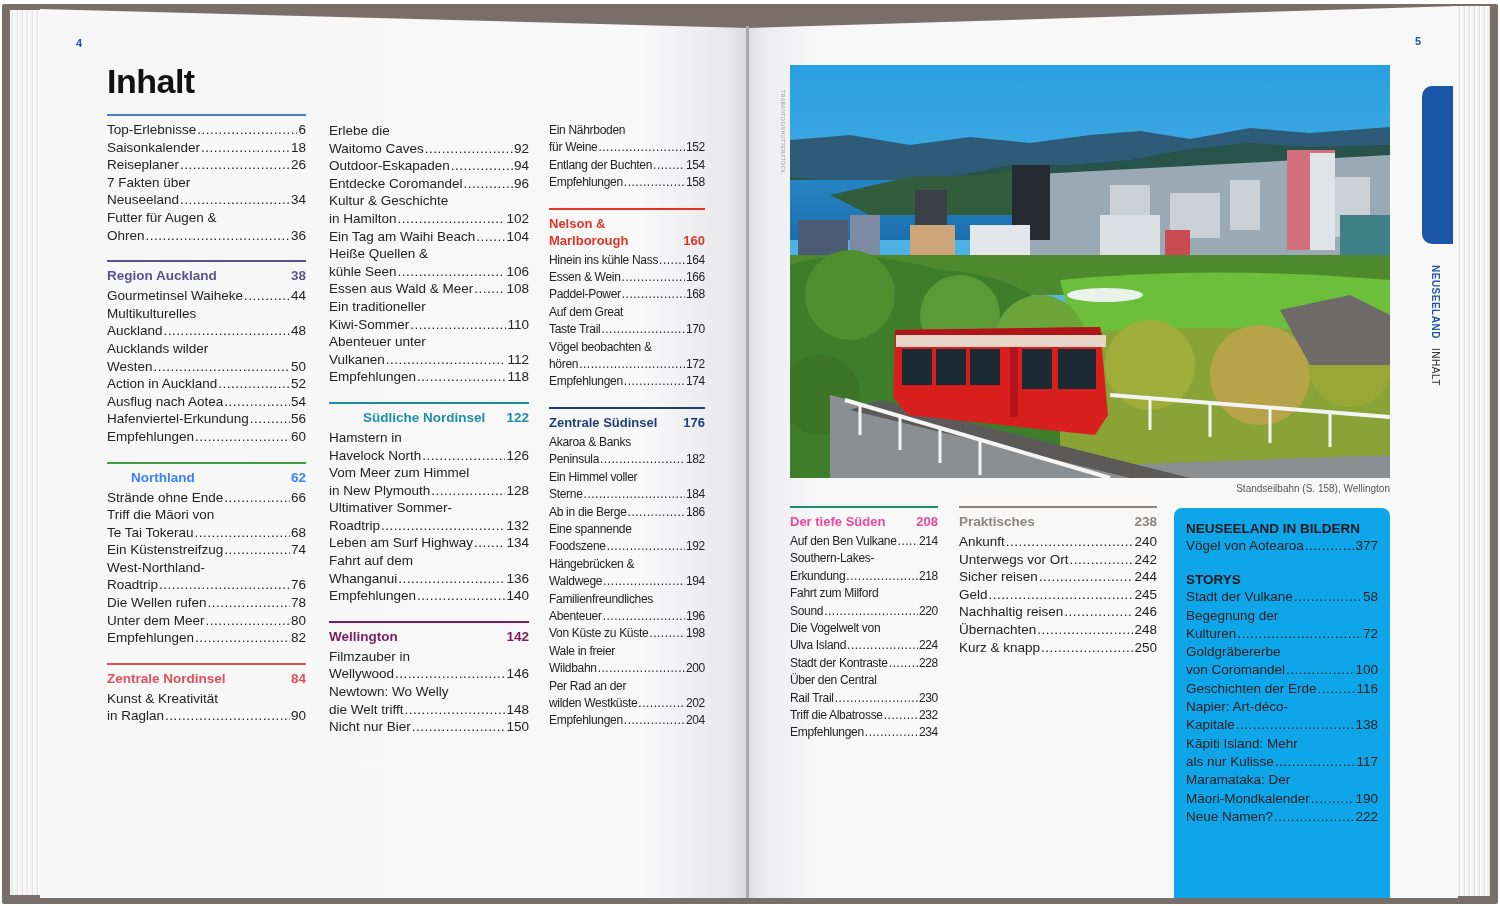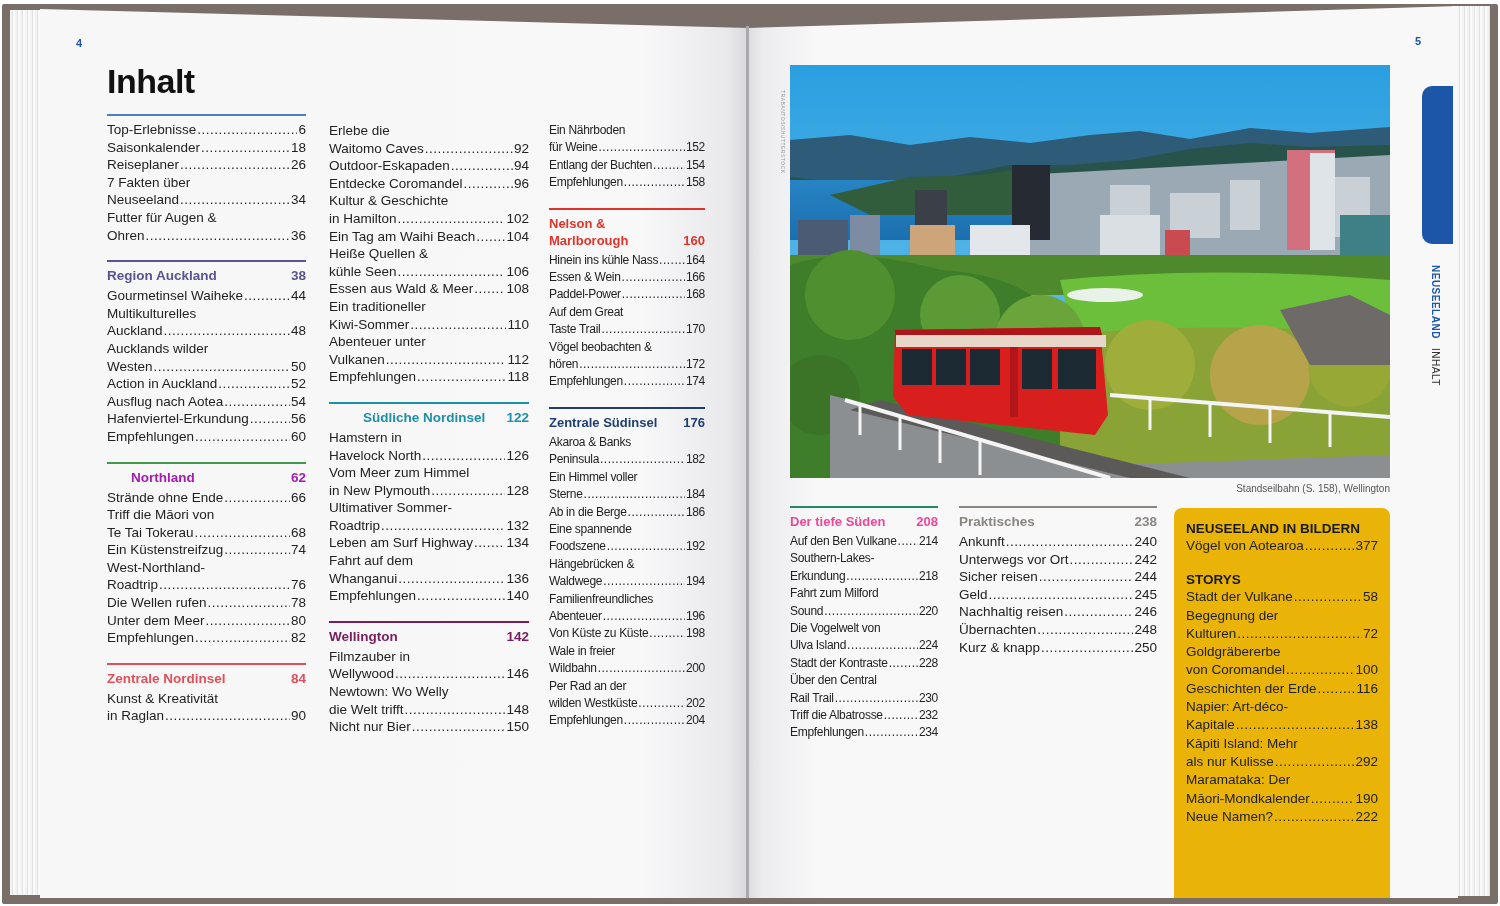--- a/index.html
+++ b/index.html
@@ -39,21 +39,21 @@
   
   .photo { position:absolute; left:790px; top:65px; width:600px; height:413px; overflow:hidden; background:#3ba3dc; }
   .caption { position:absolute; left:1180px; top:483px; width:210px; text-align:right; font-size:10px; color:#555; }
   .credit { position:absolute; left:772px; top:90px; font-size:5px; color:#9a9a9a; transform:rotate(90deg); transform-origin:left top; white-space:nowrap; letter-spacing:0.5px; left:786px; }
 
   .tab { position:absolute; left:1422px; top:86px; width:31px; height:158px; background:#1b56a8; border-radius:10px 0 0 10px; }
   .vert { position:absolute; left:1430px; top:265px; writing-mode:vertical-rl; font-size:10px; font-weight:bold; letter-spacing:0.5px; }
   .vert .a { color:#1b56a8; }
   .vert .b { color:#333; font-weight:normal; margin-top:6px; }
 
-  .box { position:absolute; left:1174px; top:508px; width:216px; height:390px; background:#eab308; border-radius:8px 8px 0 0; padding:12px 12px 0 12px; box-sizing:border-box; }
+  .box { position:absolute; left:1174px; top:508px; width:216px; height:390px; background:#0ea5e9; border-radius:8px 8px 0 0; padding:12px 12px 0 12px; box-sizing:border-box; }
   .box h4 { margin:0; font-size:13.5px; font-weight:bold; color:#1a1a1a; line-height:17px; }
   .box .entry { line-height:18.3px; font-size:13.5px; }
 </style>
 </head>
 <body>
 
 <div class="book">
   <div class="cover-back"></div>
   <div class="edges-left"></div>
   <div class="edges-right"></div>
@@ -159,21 +159,21 @@
         <div class="entry">
           <div class="entry-line">
             <span class="t">Empfehlungen</span>
             <span class="dots"></span>
             <span class="p">60</span>
           </div>
         </div>
       </div>
       <div class="sec">
         <div class="rule" style="background: rgb(63, 155, 74);"></div>
-        <div class="sec-head" style="color: #a21caf; padding-left: 24px;">
+        <div class="sec-head" style="color: #3b82f6; padding-left: 24px;">
           <span>Northland</span>
           <span>62</span>
         </div>
         <div class="entry">
           <div class="entry-line">
             <span class="t">Strände ohne Ende</span>
             <span class="dots"></span>
             <span class="p">66</span>
           </div>
         </div>
@@ -827,21 +827,21 @@
           <span class="t">Kapitale</span>
           <span class="dots"></span>
           <span class="p">138</span>
         </div>
       </div>
       <div class="entry">
         <div>Kāpiti Island: Mehr</div>
         <div class="entry-line">
           <span class="t">als nur Kulisse</span>
           <span class="dots"></span>
-          <span class="p">292</span>
+          <span class="p">117</span>
         </div>
       </div>
       <div class="entry">
         <div>Maramataka: Der</div>
         <div class="entry-line">
           <span class="t">Māori-Mondkalender</span>
           <span class="dots"></span>
           <span class="p">190</span>
         </div>
       </div>

